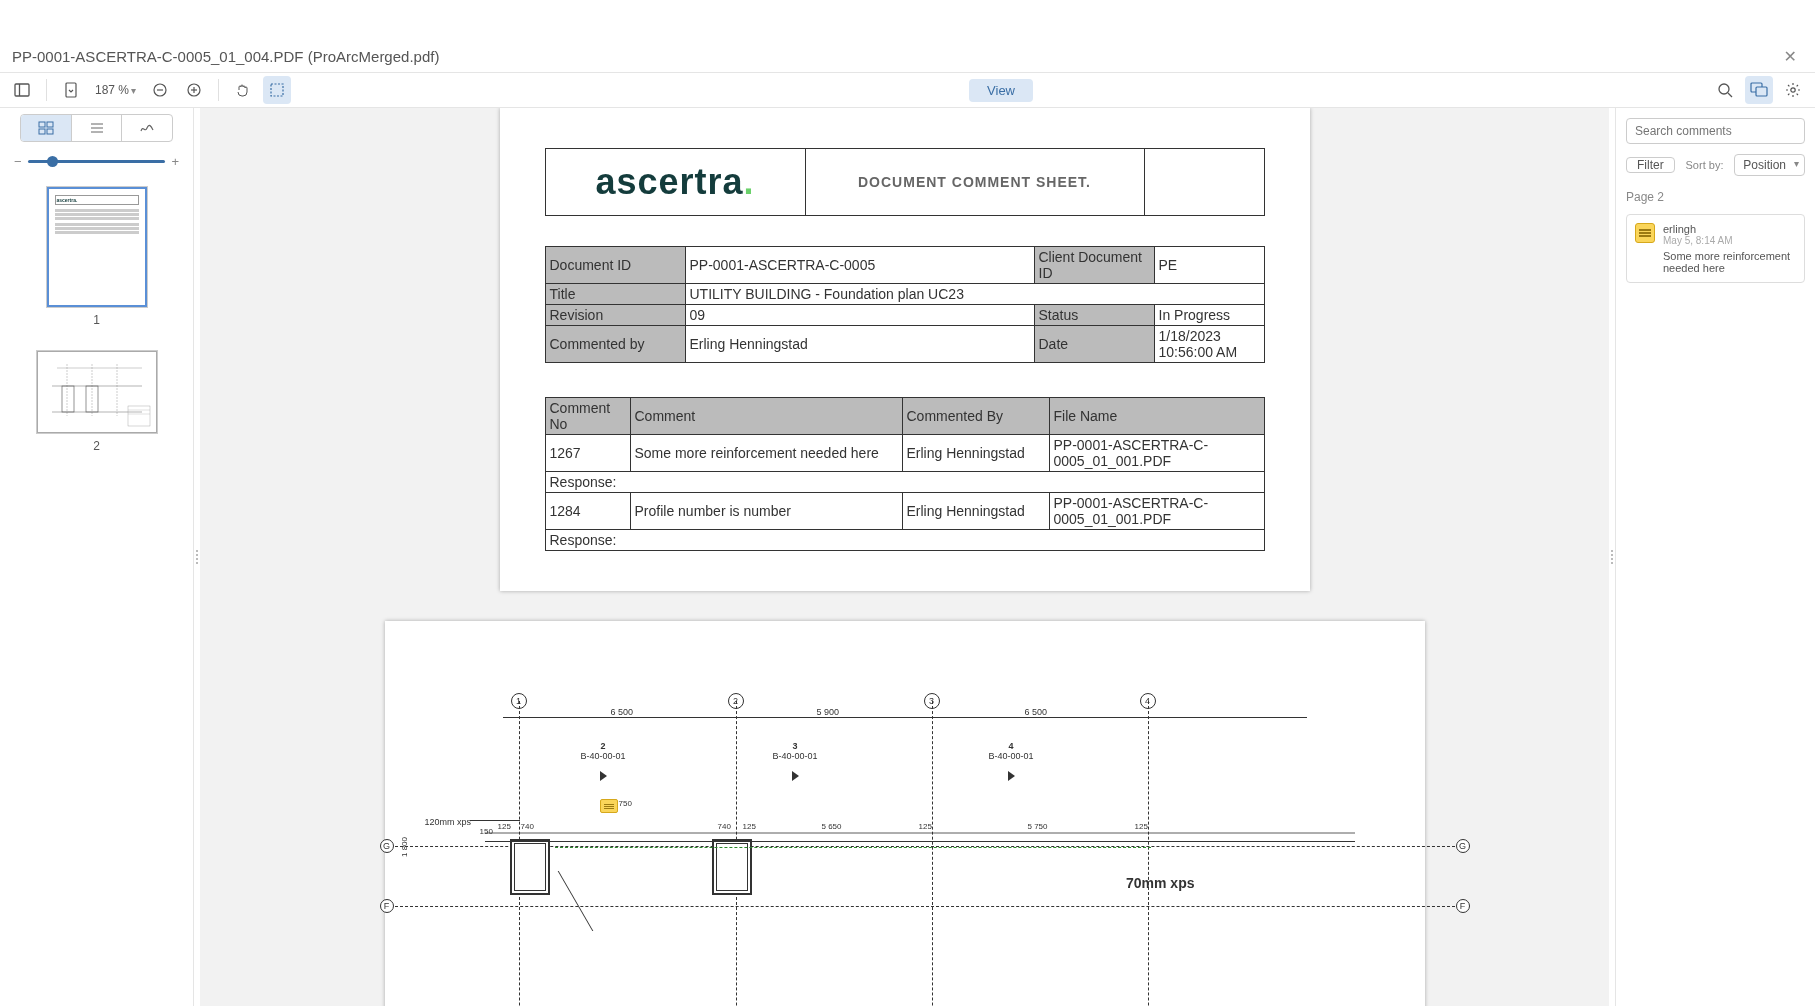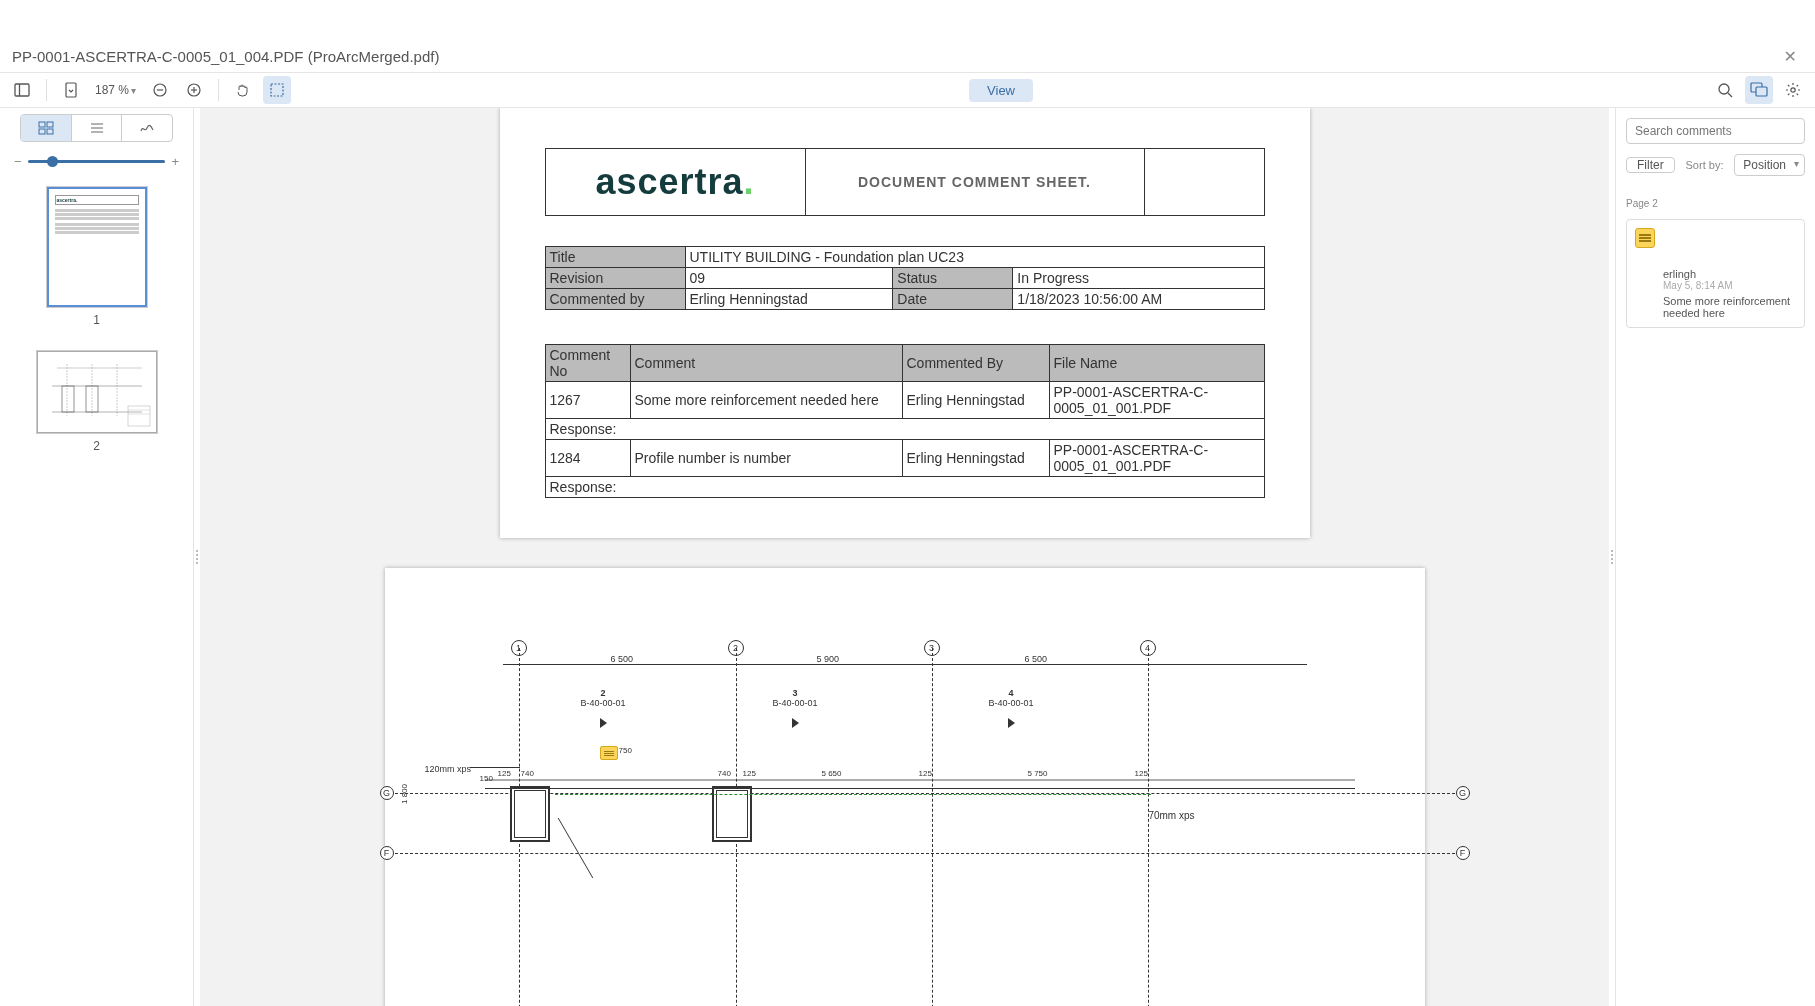--- a/index.html
+++ b/index.html
@@ -47,26 +47,26 @@
 .cm-tbl th{ background:#bbb; border:1px solid #333; padding:2px 4px; font-weight:normal; text-align:left;}
 .cm-tbl td{ border:1px solid #333; padding:2px 4px;}
 .cm-tbl .c1{width:85px;margin-left:37px;} .cm-tbl .c2{} .cm-tbl .c3{width:147px;} .cm-tbl .c4{width:215px;}
 .right-rail { width:200px; border-left:1px solid #e5e5e5; display:flex; flex-direction:column; padding:10px 10px; gap:10px; }
 .search-in { width:100%; border:1px solid #ccc; border-radius:4px; padding:5px 8px; font-size:12px; color:#888;}
 .fs-row{ display:flex; align-items:center; justify-content:space-between;}
 .filter-btn{ border:1px solid #ccc; border-radius:4px; padding:0 10px; font-size:12px; color:#555; cursor:pointer;}
 .sort-lab{ font-size:11px; color:#888;}
 .pos-sel{ border:1px solid #ccc; border-radius:4px; padding:3px 18px 3px 8px; font-size:12px; color:#555; position:relative; cursor:pointer;}
 .pos-sel::after{content:"▾"; position:absolute; right:5px; top:3px; font-size:10px; color:#888;}
-.pg-lab{ font-size:10px; color:#888; margin-top:12px;}
+.pg-lab{ font-size:12px; color:#888; margin-top:4px;}
 .comment-card{ border:1px solid #ddd; border-radius:4px; padding:8px; display:flex; gap:8px;}
 .note-ico{ width:20px; height:20px; background:#FAD55A; border:1px solid #d6a81c; border-radius:3px; display:flex; align-items:center; justify-content:center; flex-shrink:0;}
 .note-ico div{width:12px; height:2px; background:#9c7a12; box-shadow:0 3px 0 #9c7a12, 0 -3px 0 #9c7a12;}
 .c-body{ flex:1; font-size:11px;}
-.c-user{ color:#555;margin-top:40px;}
+.c-user{ color:#555;}
 .c-time{ color:#aaa; font-size:10px;}
 .c-text{ color:#555; margin-top:4px;}
 .divider-handle{ width:6px; display:flex; align-items:center; justify-content:center;}
 .dh-dots{ width:2px; height:14px; border-left:2px dotted #bbb;}
 
 .dwg{ width:960px; height:400px; margin:30px auto 0; position:relative; font-size:9px; color:#333; font-family:Arial;}
 .grid-b{ position:absolute; width:16px; height:16px; border:1px solid #333; border-radius:50%; display:flex; align-items:center; justify-content:center; background:#fff;}
 .dim-line{ position:absolute; top:46px; left:78px; right:78px; border-top:1px solid #333;}
 .v-dash{ position:absolute; top:30px; border-left:1px dashed #333; height:400px;}
 .sec-mark{ position:absolute; text-align:center; font-size:9px;}
@@ -231,20 +231,26 @@
             <tbody>
                 <tr>
               <td class="logo-cell"><span>ascertra</span><span class="dot">.</span></td>
               <td class="hdr-title-cell">DOCUMENT COMMENT SHEET.</td>
               <td style="width:120px;"></td>
             </tr>
           </tbody>
             </table>
           <table class="meta-tbl">
             <tbody>
+                <tr>
+              <td class="lab">Document ID</td>
+              <td>PP-0001-ASCERTRA-C-0005</td>
+              <td class="shortlab">Client Document ID</td>
+              <td style="width:110px;">PE</td>
+            </tr>
             <tr>
               <td class="lab">Title</td>
               <td colspan="3">UTILITY BUILDING - Foundation plan UC23</td>
             </tr>
             <tr>
               <td class="lab">Revision</td>
               <td>09</td>
               <td class="shortlab">Status</td>
               <td>In Progress</td>
             </tr>
@@ -338,21 +344,21 @@
           <div style="position:absolute; left:-25px; top:186px; transform:rotate(-90deg); transform-origin:left top; font-size:8px;">1 800</div>
 
           <div class="foot" style="left:85px; top:168px;">
               <div style="position:absolute;inset:2px;border:1px solid #333;"></div>
             </div>
           <div class="foot" style="left:287px; top:168px;">
               <div style="position:absolute;inset:2px;border:1px solid #333;"></div>
             </div>
           <div style="position:absolute; left:130px; top:176px; right:234px; border-top:1px dashed #2a8a2a;"></div>
           <div style="position:absolute; left:150px; top:200px; width:60px; height:60px; border-left:1px solid #333; transform:skewX(30deg);"></div>
-          <div style="position:absolute; right:190px; top:192px; font-size:10px;">70mm xps</div>
+          <div style="position:absolute; right:190px; top:204px; font-size:14px;font-weight:bold;">70mm xps</div>
           <div style="position:absolute; left:55px; top:156px; font-size:8px;">150</div>
 
           <div class="hline" style="left:60px; right:30px; top:170px;"></div>
         </div>
       </div>
     </div>
 
     <div class="divider-handle">
         <div class="dh-dots"></div>
       </div>

